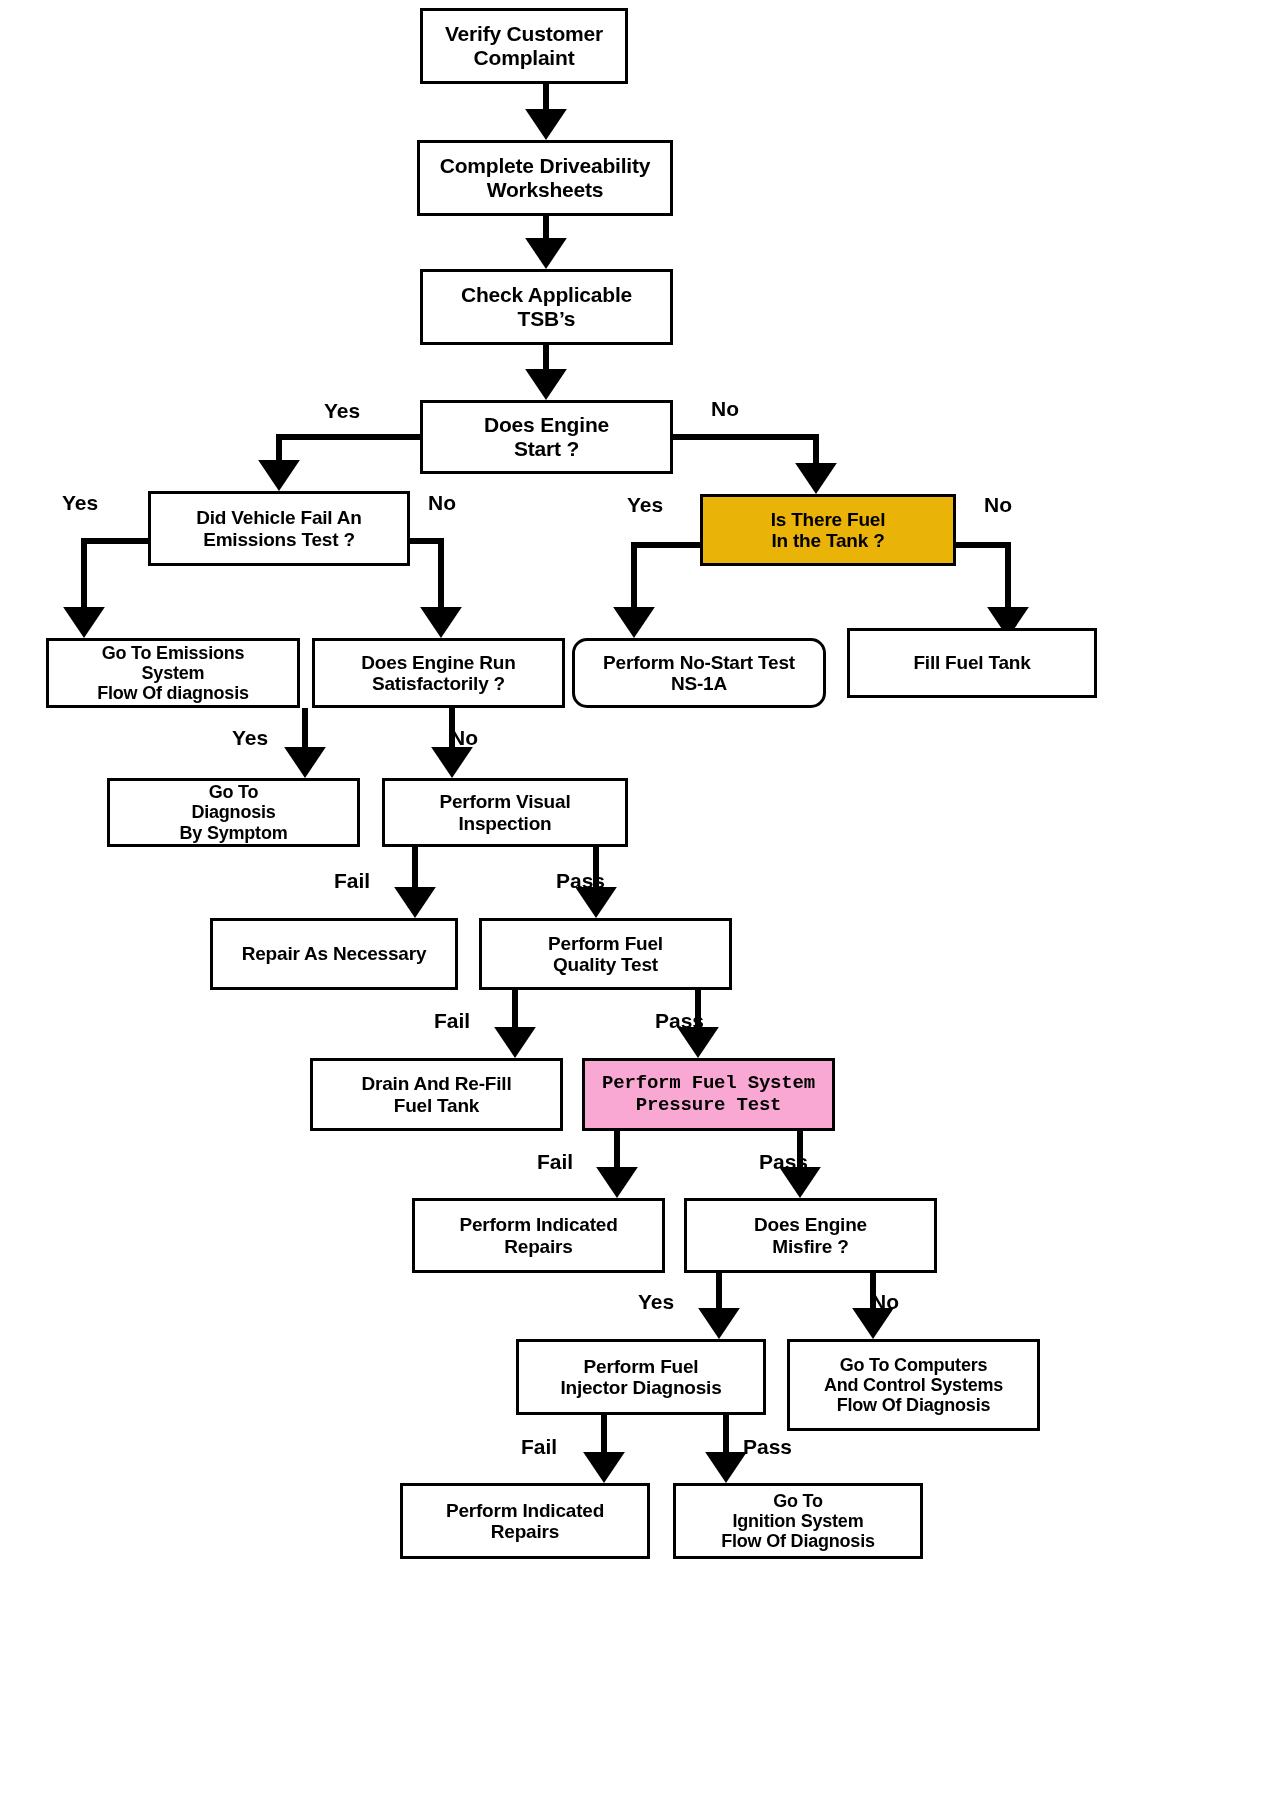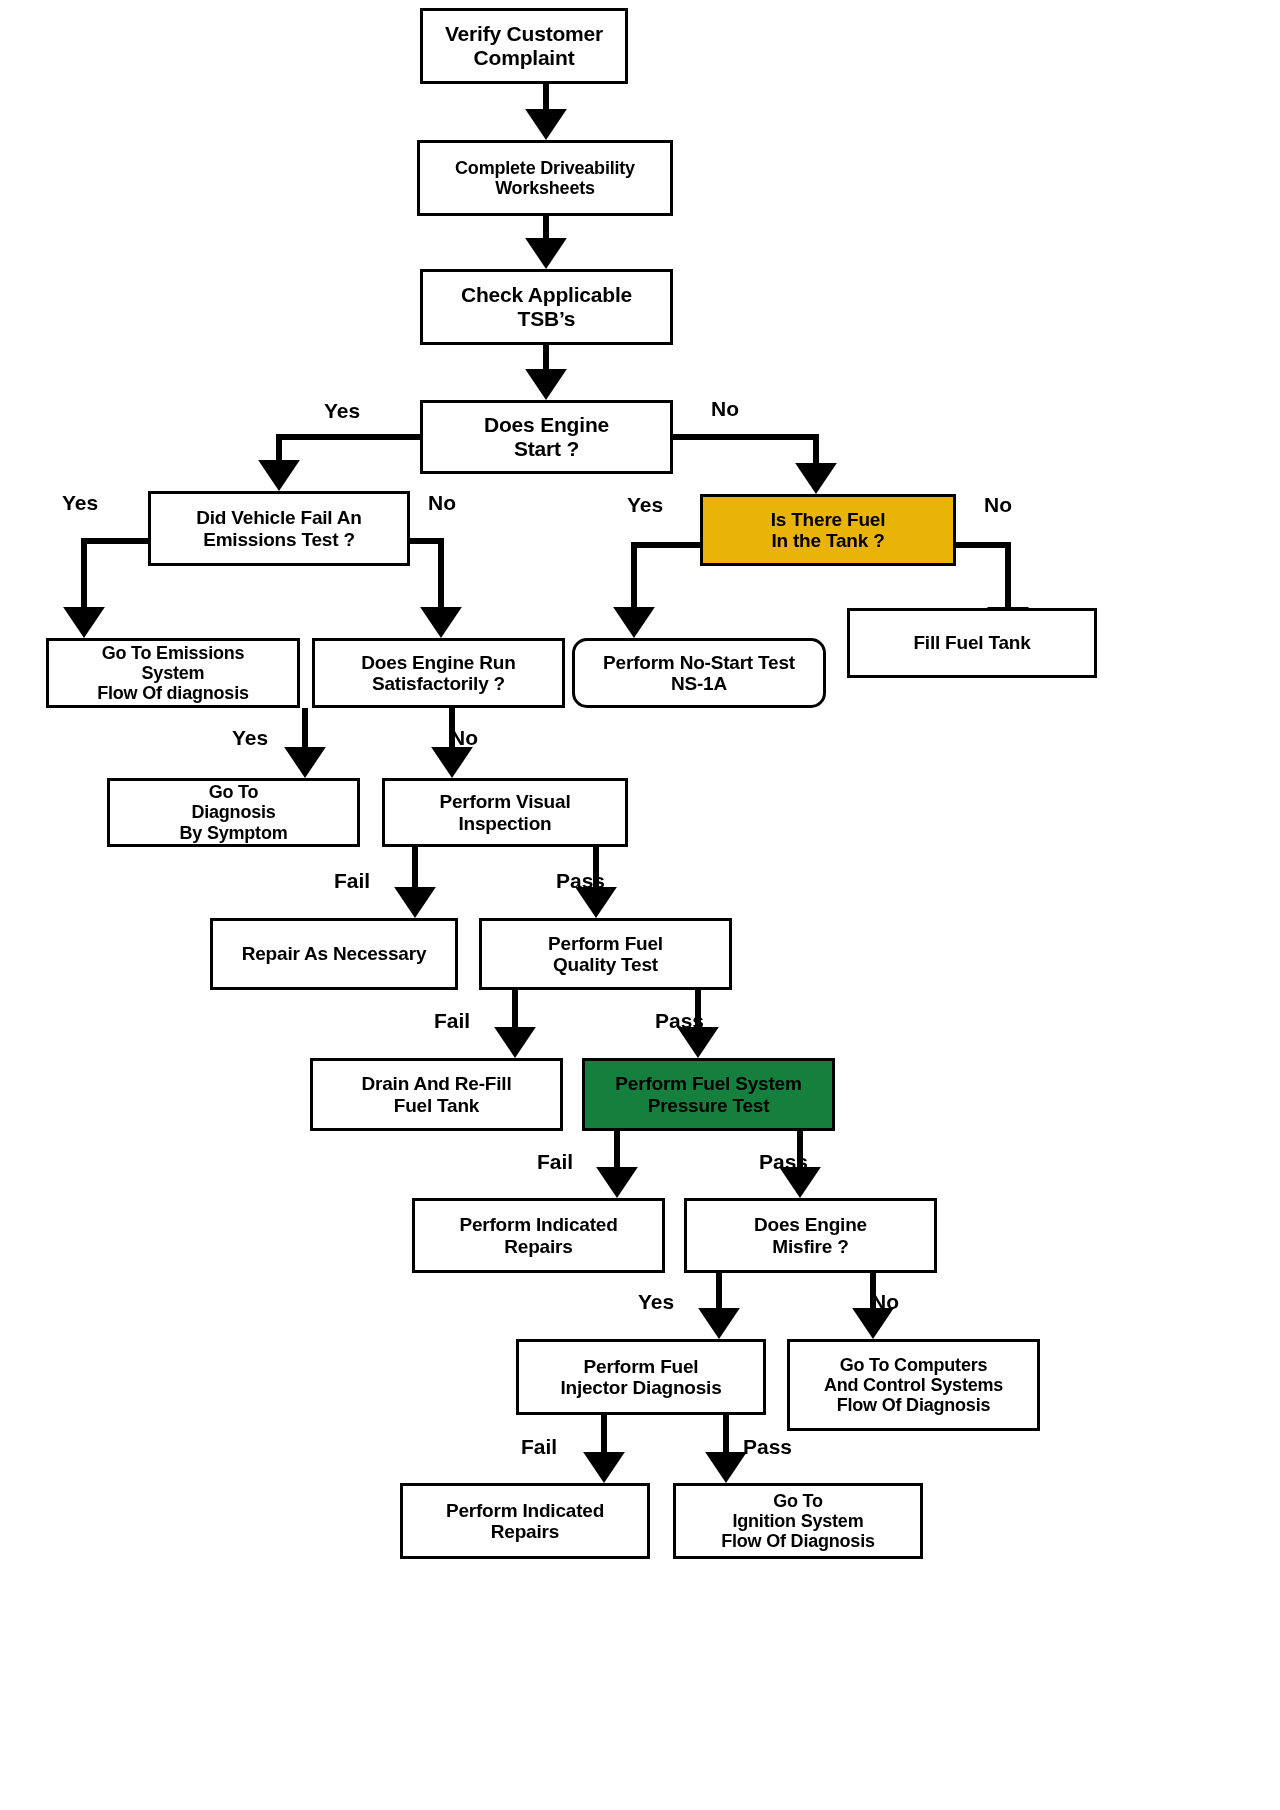--- a/index.html
+++ b/index.html
@@ -81,21 +81,21 @@
       <path d="M800,1131 L800,1180" fill="none" stroke="#000000" stroke-width="6" stroke-linecap="butt" stroke-linejoin="miter" marker-end="url(#arrowhead)"></path>
       <path d="M719,1273 L719,1321" fill="none" stroke="#000000" stroke-width="6" stroke-linecap="butt" stroke-linejoin="miter" marker-end="url(#arrowhead)"></path>
       <path d="M873,1273 L873,1321" fill="none" stroke="#000000" stroke-width="6" stroke-linecap="butt" stroke-linejoin="miter" marker-end="url(#arrowhead)"></path>
       <path d="M604,1415 L604,1465" fill="none" stroke="#000000" stroke-width="6" stroke-linecap="butt" stroke-linejoin="miter" marker-end="url(#arrowhead)"></path>
       <path d="M726,1415 L726,1465" fill="none" stroke="#000000" stroke-width="6" stroke-linecap="butt" stroke-linejoin="miter" marker-end="url(#arrowhead)"></path>
     </svg>
 <div class="node" style="left: 420px; top: 8px; width: 208px; height: 76px; font-size: 21px; border-color: rgb(0, 0, 0); background: rgb(255, 255, 255);">
       <span class="node-text">Verify Customer
 Complaint</span>
     </div>
-    <div class="node" style="left: 417px; top: 140px; width: 256px; height: 76px; font-size: 18px; border-color: rgb(0, 0, 0); background: rgb(255, 255, 255);">
+    <div class="node" style="left: 417px; top: 140px; width: 256px; height: 76px; font-size: 21px; border-color: rgb(0, 0, 0); background: rgb(255, 255, 255);">
       <span class="node-text">Complete Driveability
 Worksheets</span>
     </div>
     <div class="node" style="left: 420px; top: 269px; width: 253px; height: 76px; font-size: 21px; border-color: rgb(0, 0, 0); background: rgb(255, 255, 255);">
       <span class="node-text">Check Applicable
 TSB’s</span>
     </div>
     <div class="node" style="left: 420px; top: 400px; width: 253px; height: 74px; font-size: 21px; border-color: rgb(0, 0, 0); background: rgb(255, 255, 255);">
       <span class="node-text">Does Engine
 Start ?</span>
@@ -114,21 +114,21 @@
 Flow Of diagnosis</span>
     </div>
     <div class="node" style="left: 278px; top: 638px; width: 253px; height: 70px; font-size: 19px; border-color: rgb(0, 0, 0); background: rgb(255, 255, 255); margin-left: 34px;">
       <span class="node-text">Does Engine Run
 Satisfactorily ?</span>
     </div>
     <div class="node" style="left: 572px; top: 638px; width: 254px; height: 70px; font-size: 19px; border-color: rgb(0, 0, 0); background: rgb(255, 255, 255); border-radius: 15px;">
       <span class="node-text">Perform No-Start Test
 NS-1A</span>
     </div>
-    <div class="node" style="left: 847px; top: 608px; width: 250px; height: 70px; font-size: 19px; border-color: rgb(0, 0, 0); background: rgb(255, 255, 255); justify-content: center;">
+    <div class="node" style="left: 847px; top: 628px; width: 250px; height: 70px; font-size: 19px; border-color: rgb(0, 0, 0); background: rgb(255, 255, 255); justify-content: center;">
       <span class="node-text">Fill Fuel Tank</span>
     </div>
     <div class="node" style="left: 107px; top: 778px; width: 253px; height: 69px; font-size: 18px; border-color: rgb(0, 0, 0); background: rgb(255, 255, 255);">
       <span class="node-text">Go To
 Diagnosis
 By Symptom</span>
     </div>
     <div class="node" style="left: 382px; top: 778px; width: 246px; height: 69px; font-size: 19px; border-color: rgb(0, 0, 0); background: rgb(255, 255, 255);">
       <span class="node-text">Perform Visual
 Inspection</span>
@@ -137,21 +137,21 @@
       <span class="node-text">Repair As Necessary</span>
     </div>
     <div class="node" style="left: 479px; top: 918px; width: 253px; height: 72px; font-size: 19px; border-color: rgb(0, 0, 0); background: rgb(255, 255, 255);">
       <span class="node-text">Perform Fuel
 Quality Test</span>
     </div>
     <div class="node" style="left: 310px; top: 1058px; width: 253px; height: 73px; font-size: 19px; border-color: rgb(0, 0, 0); background: rgb(255, 255, 255);">
       <span class="node-text">Drain And Re-Fill
 Fuel Tank</span>
     </div>
-    <div class="node" style="left: 582px; top: 1058px; width: 253px; height: 73px; font-size: 19px; border-color: rgb(0, 0, 0); background: #15803d;">
+    <div class="node" style="left: 582px; top: 1058px; width: 253px; height: 73px; font-size: 19px; border-color: rgb(0, 0, 0); background: #f9a8d4; font-family: Liberation Mono, monospace;">
       <span class="node-text">Perform Fuel System
 Pressure Test</span>
     </div>
     <div class="node" style="left: 412px; top: 1198px; width: 253px; height: 75px; font-size: 19px; border-color: rgb(0, 0, 0); background: rgb(255, 255, 255);">
       <span class="node-text">Perform Indicated
 Repairs</span>
     </div>
     <div class="node" style="left: 684px; top: 1198px; width: 253px; height: 75px; font-size: 19px; border-color: rgb(0, 0, 0); background: rgb(255, 255, 255);">
       <span class="node-text">Does Engine
 Misfire ?</span>

